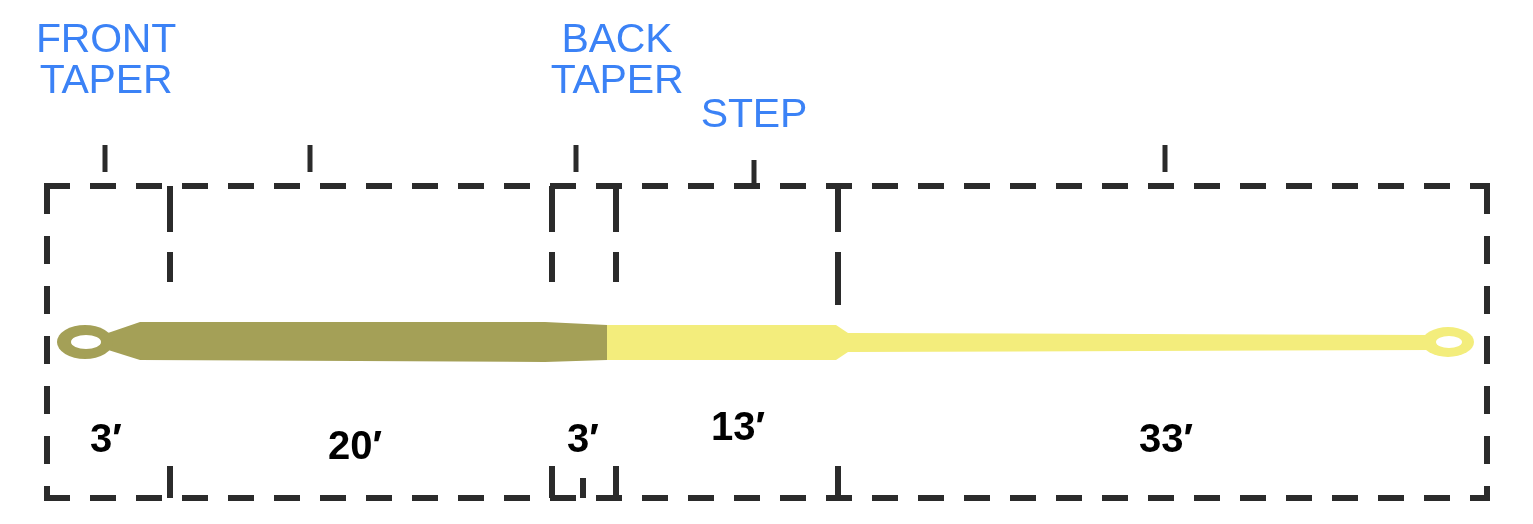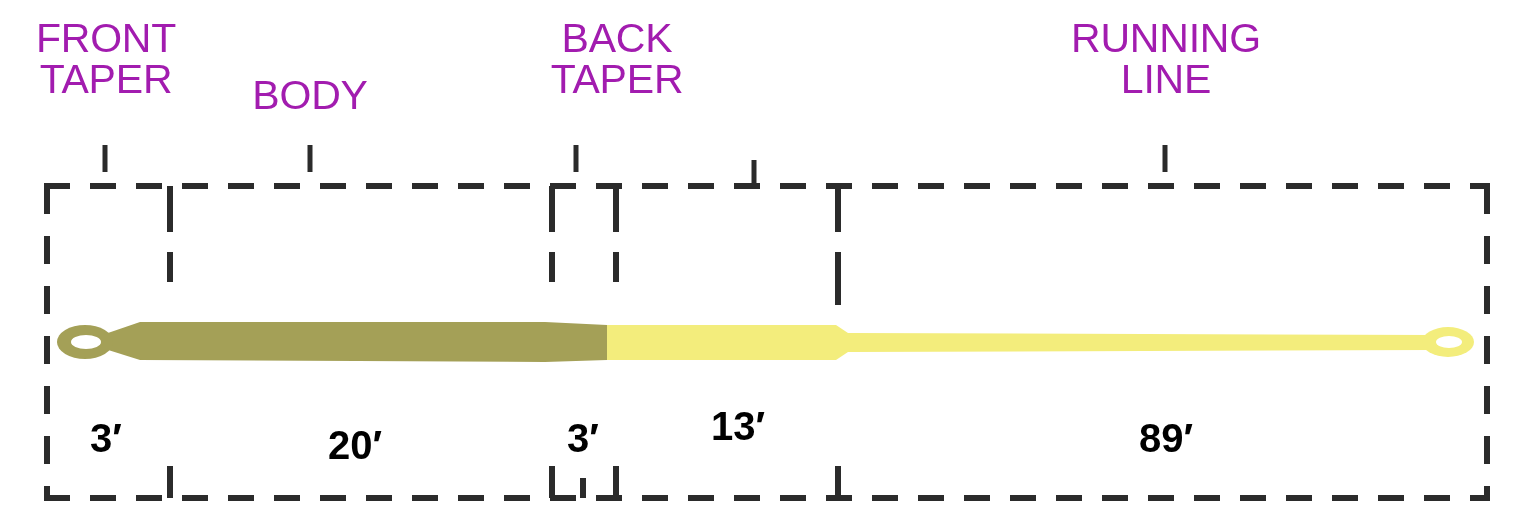--- a/index.html
+++ b/index.html
@@ -24,21 +24,21 @@
     left: 0;
     display: block;
   }
   .section-label {
     position: absolute;
     font-family: "Liberation Sans", sans-serif;
     font-weight: 400;
     font-size: 41px;
     line-height: 0.99;
     letter-spacing: -0.2px;
-    color: #a21caf;
+    color: #3b82f6;
     text-align: center;
     white-space: pre-line;
     transform: translateX(-50%);
     -webkit-font-smoothing: antialiased;
   }
   .measure-label {
     position: absolute;
     font-family: "Liberation Sans", sans-serif;
     font-weight: 700;
     font-size: 40px;
@@ -122,32 +122,30 @@
       <g>
         <ellipse cx="85" cy="342" rx="28" ry="17" fill="#a4a057"></ellipse>
         <ellipse cx="86" cy="342" rx="15" ry="7" fill="#ffffff"></ellipse>
       </g>
     </g>
   </svg>
 
   <div class="section-label" style="left:106px; top:18px;">FRONT
 TAPER</div>
 
-  <div class="section-label" style="left:310px; top:75px;">BODY</div>
 
   <div class="section-label" style="left:576px; top:18px;margin-left:41px;">BACK
 TAPER</div>
 
+  <div class="section-label" style="left:754px; top:93px;">STEP</div>
 
-  <div class="section-label" style="left:1166px; top:18px;">RUNNING
-LINE</div>
 
   <div class="measure-label" style="left:106px; top:418px;">3′</div>
 
   <div class="measure-label" style="left:355px; top:418px;margin-top:7px;">20′</div>
 
   <div class="measure-label" style="left:583px; top:418px;">3′</div>
 
   <div class="measure-label" style="left:738px; top:406px;">13′</div>
 
-  <div class="measure-label" style="left:1166px; top:418px;">89′</div>
+  <div class="measure-label" style="left:1166px; top:418px;">33′</div>
 
 </div>
 
 </body></html>

